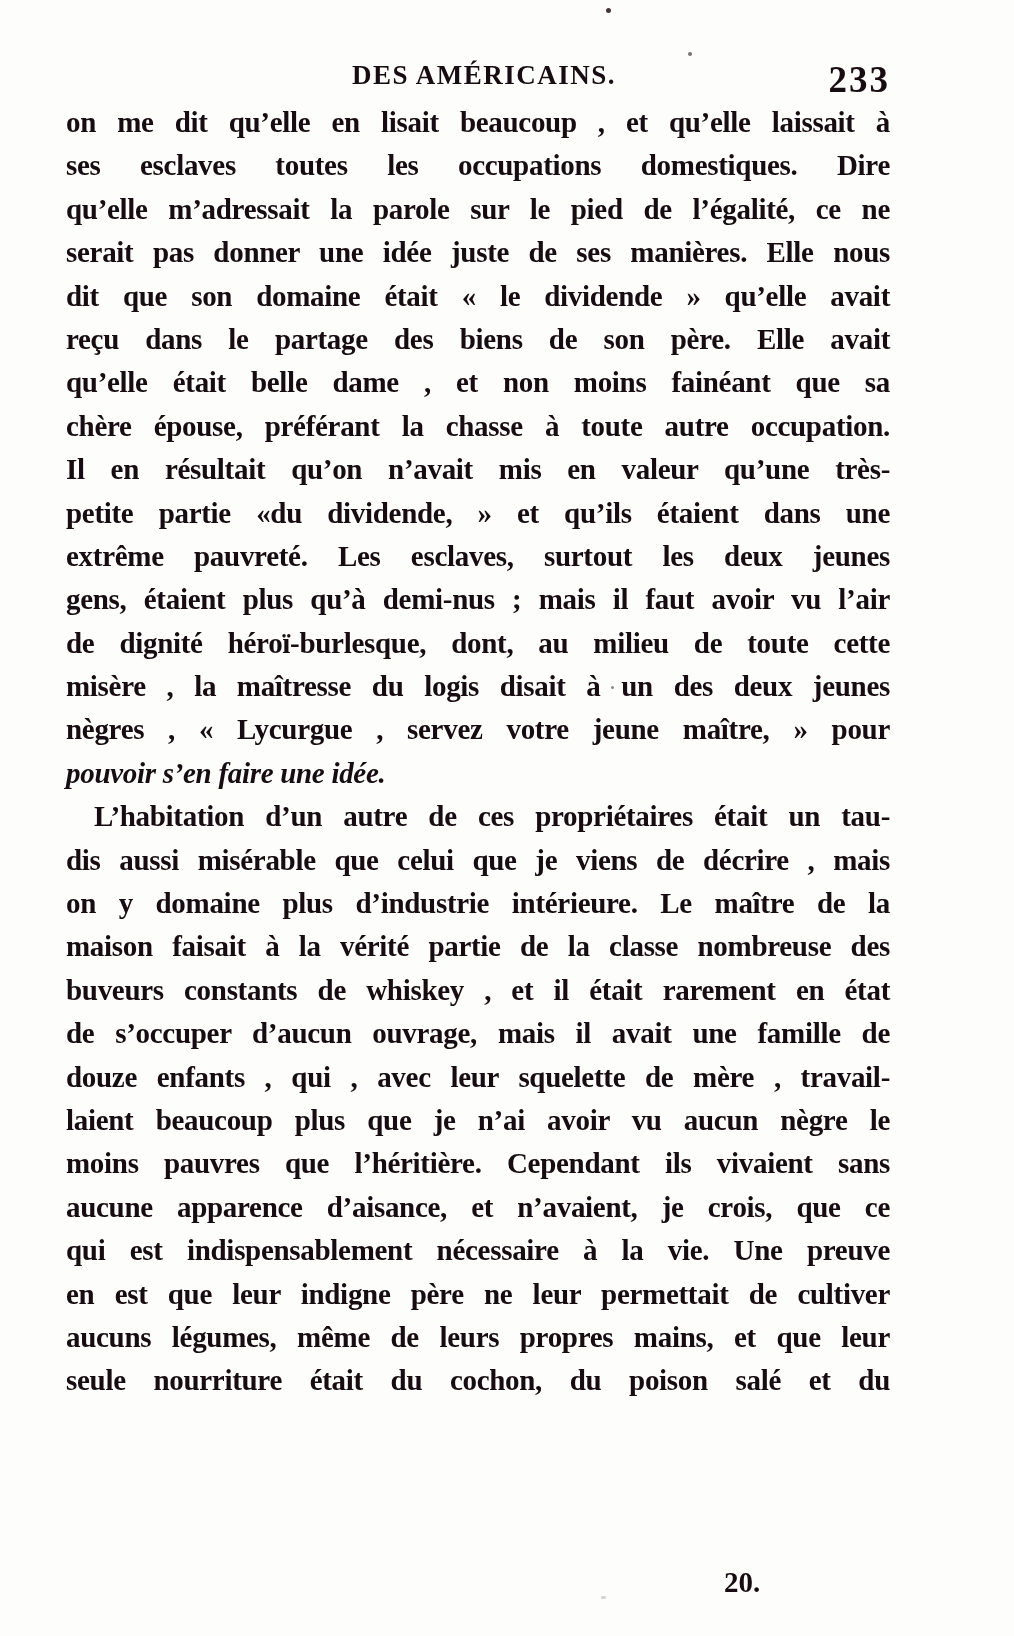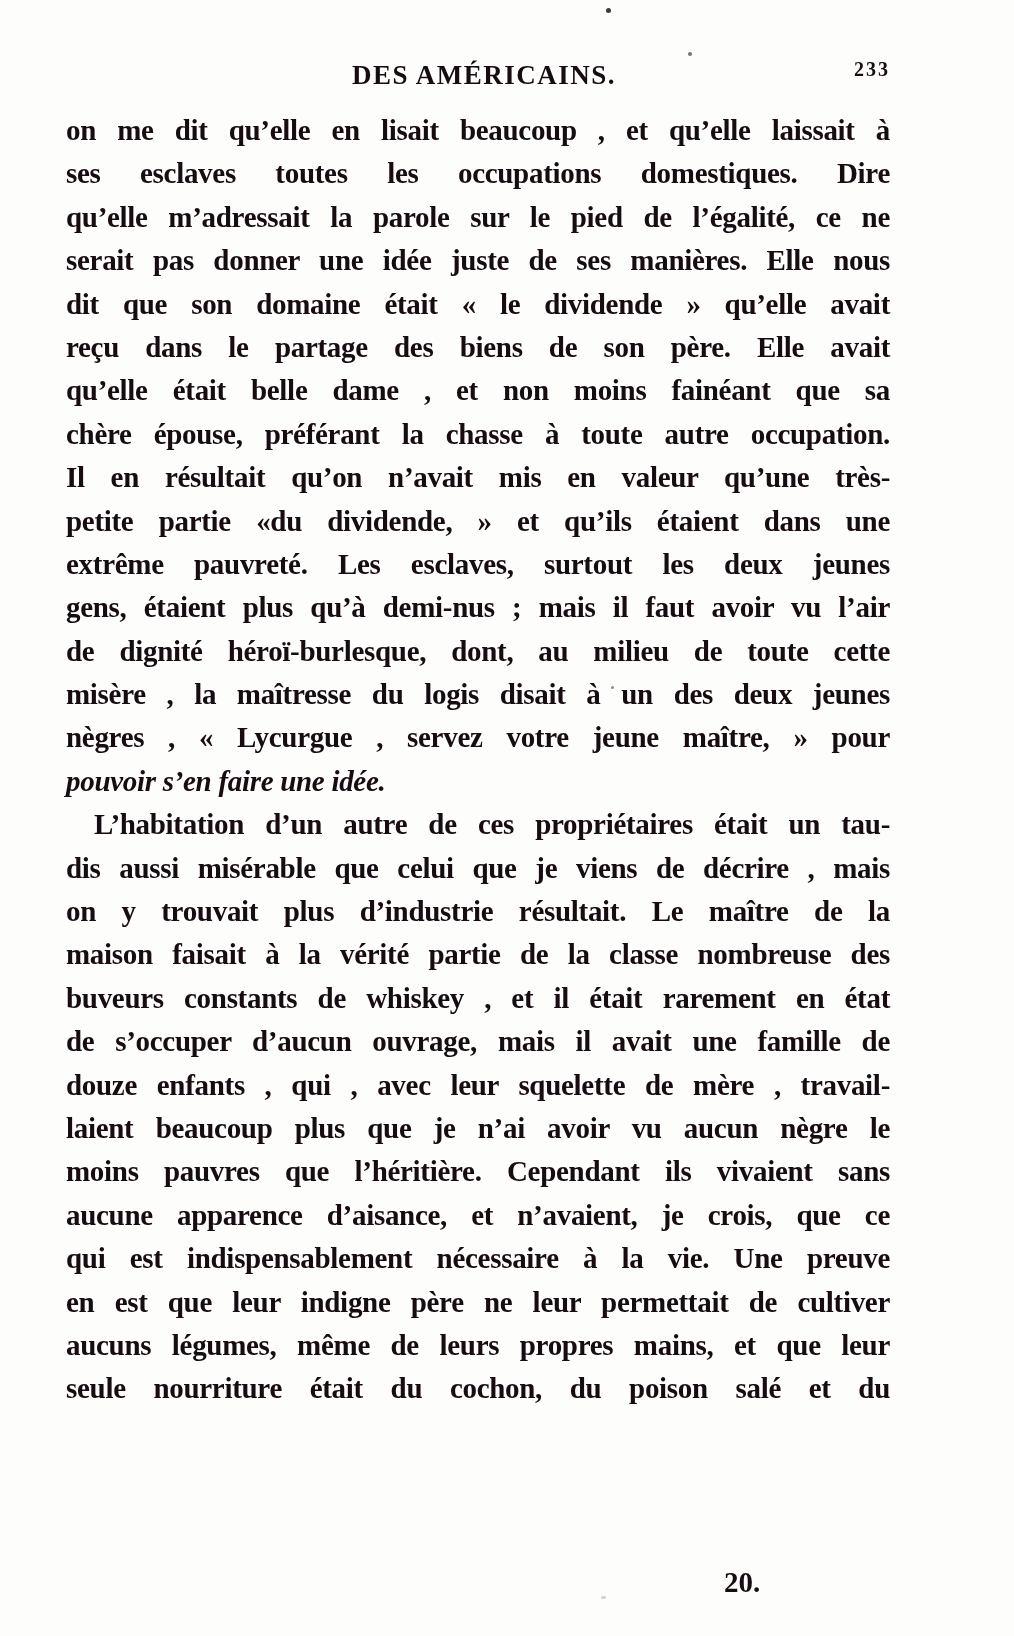--- a/index.html
+++ b/index.html
@@ -32,36 +32,35 @@
     font-size: 27px;
     font-weight: bold;
     letter-spacing: 1.5px;
     transform: translateX(6px);
     white-space: nowrap;
   }
   .head-pagenum {
     position: absolute;
     right: 0;
     top: -2px;
-    font-size: 20px;
+    font-size: 37px;
     font-weight: bold;
     letter-spacing: 2px;
   }
   
   .body-text {
     position: absolute;
     top: 101px;
     left: 66px;
     width: 824px;
     font-size: 29px;
     font-weight: bold;
     letter-spacing: -0.3px;
     line-height: 43.4px;
     text-rendering: optimizeLegibility;
-    margin-top: 8px;
   }
   .line {
     text-align: justify;
     text-align-last: justify;
     white-space: normal;
     height: 43.4px;
     overflow: visible;
   }
   .line.end {
     text-align: left;
@@ -113,21 +112,21 @@
     <div class="line">Il en résultait qu’on n’avait mis en valeur qu’une très-</div>
     <div class="line">petite partie «du dividende, » et qu’ils étaient dans une</div>
     <div class="line">extrême pauvreté. Les esclaves, surtout les deux jeunes</div>
     <div class="line">gens, étaient plus qu’à demi-nus ; mais il faut avoir vu l’air</div>
     <div class="line">de dignité héroï-burlesque, dont, au milieu de toute cette</div>
     <div class="line">misère , la maîtresse du logis disait à un des deux jeunes</div>
     <div class="line">nègres , « Lycurgue , servez votre jeune maître, » pour</div>
     <div class="line end">pouvoir s’en faire une idée.</div>
     <div class="line indent">L’habitation d’un autre de ces propriétaires était un tau-</div>
     <div class="line">dis aussi misérable que celui que je viens de décrire , mais</div>
-    <div class="line">on y trouvait plus d’industrie résultait. Le maître de la</div>
+    <div class="line">on y domaine plus d’industrie intérieure. Le maître de la</div>
     <div class="line">maison faisait à la vérité partie de la classe nombreuse des</div>
     <div class="line">buveurs constants de whiskey , et il était rarement en état</div>
     <div class="line">de s’occuper d’aucun ouvrage, mais il avait une famille de</div>
     <div class="line">douze enfants , qui , avec leur squelette de mère , travail-</div>
     <div class="line">laient beaucoup plus que je n’ai avoir vu aucun nègre le</div>
     <div class="line">moins pauvres que l’héritière. Cependant ils vivaient sans</div>
     <div class="line">aucune apparence d’aisance, et n’avaient, je crois, que ce</div>
     <div class="line">qui est indispensablement nécessaire à la vie. Une preuve</div>
     <div class="line">en est que leur indigne père ne leur permettait de cultiver</div>
     <div class="line">aucuns légumes, même de leurs propres mains, et que leur</div>

